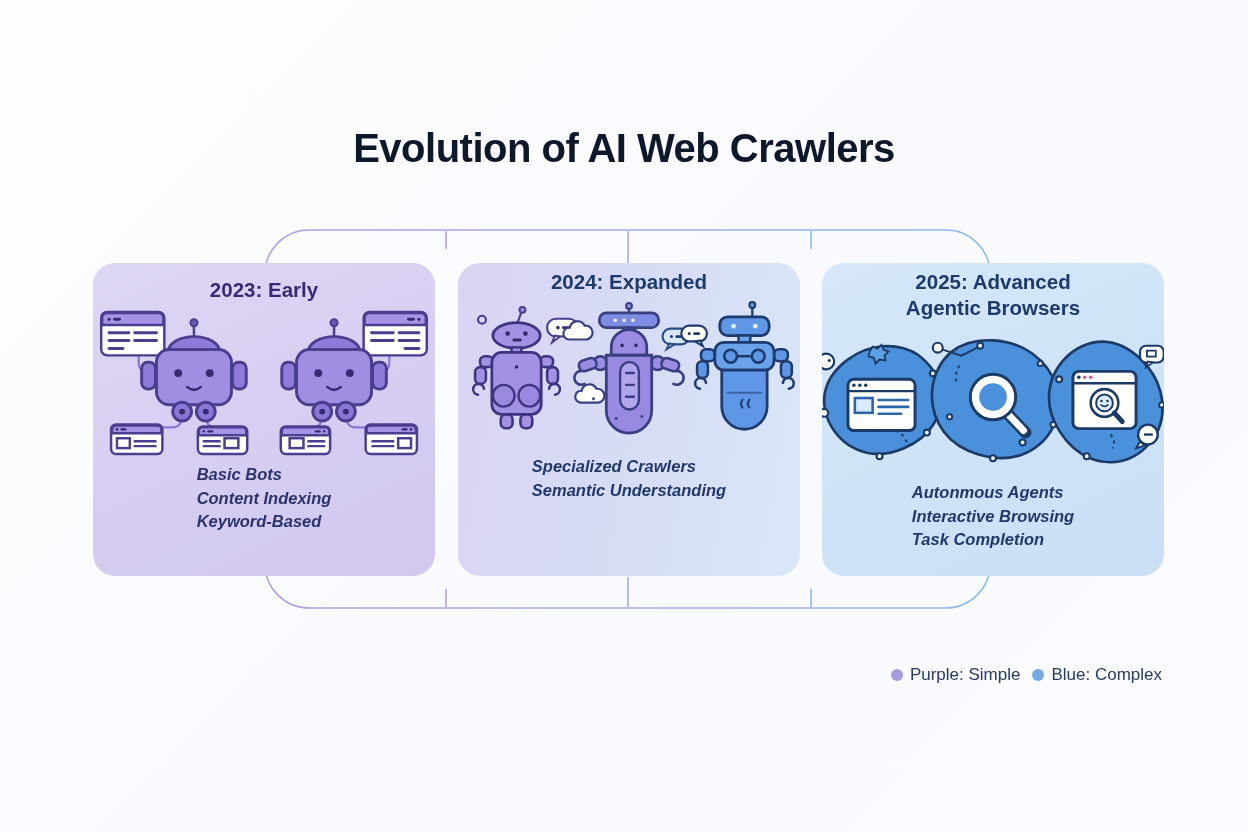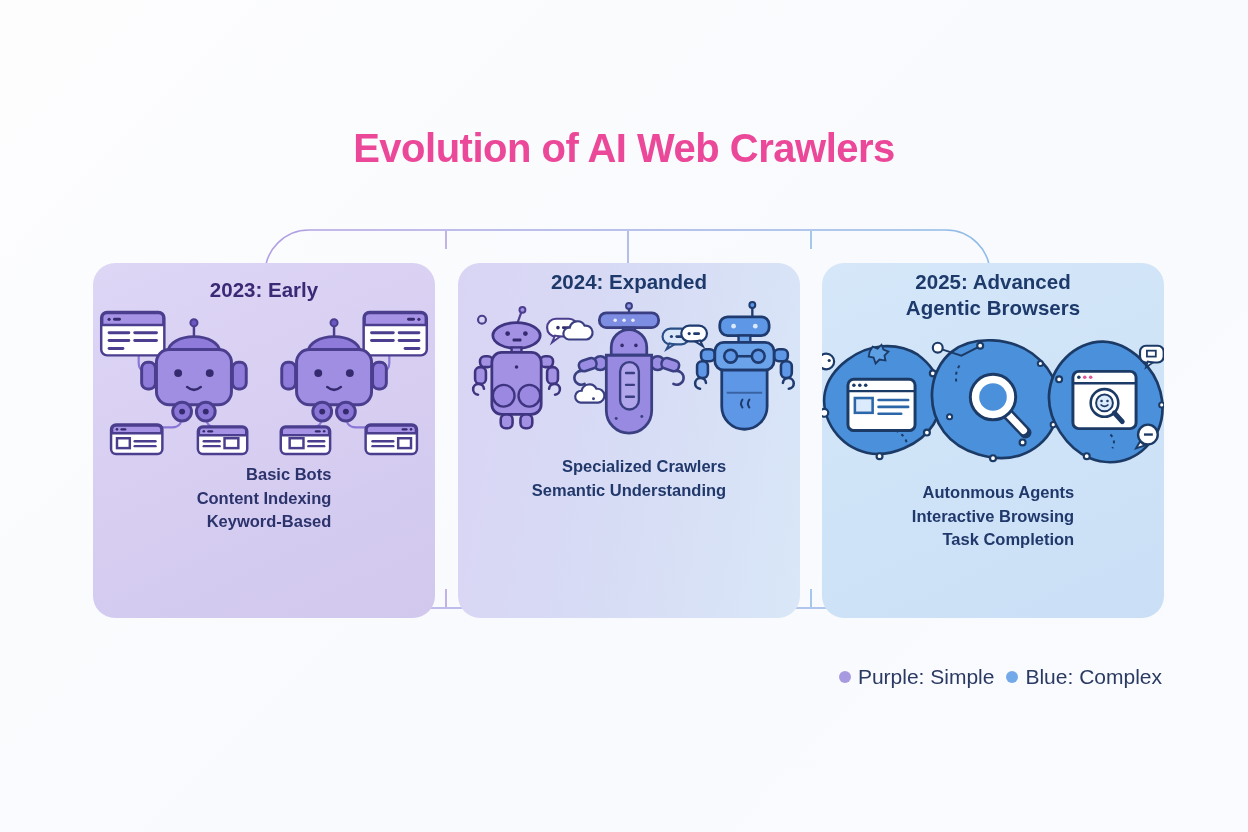--- a/index.html
+++ b/index.html
@@ -5,43 +5,43 @@
   * { margin:0; padding:0; box-sizing:border-box; }
   html,body { width:1248px; height:832px; overflow:hidden; }
   body {
     font-family:"Liberation Sans","DejaVu Sans",sans-serif;
     background:linear-gradient(135deg,#fdfdfe 0%,#f8fafd 55%,#fafbfe 100%);
     position:relative;
   }
   .page-title {
     position:absolute; top:126px; left:0; width:100%;
     text-align:center; font-size:40px; font-weight:700;
-    color:#ec4899; letter-spacing:-0.5px;
+    color:#0f172a; letter-spacing:-0.5px;
   }
   .frame-svg { position:absolute; left:0; top:0; width:1248px; height:832px; pointer-events:none; }
   .panel {
-    position:absolute; top:263px; width:342px; height:355px;
+    position:absolute; top:263px; width:342px; height:313px;
     border-radius:22px; display:flex; flex-direction:column; align-items:center;
   }
   .panel-1 { left:93px;  background:linear-gradient(155deg,#ded6f5 0%,#d4cbf0 70%,#d2c8ee 100%); }
   .panel-2 { left:458px; background:linear-gradient(100deg,#d9d4f4 0%,#d7ddf5 55%,#d9e7f8 100%); }
   .panel-3 { left:822px; background:linear-gradient(155deg,#d5e7f9 0%,#cde2f7 70%,#cadff5 100%); }
   .panel-heading {
     margin-top:14px; text-align:center; font-size:20.5px; line-height:26px; font-weight:700;
   }
   .panel-1 .panel-heading { color:#3a2a75; }
   .panel-2 .panel-heading, .panel-3 .panel-heading { color:#1d3a6b;margin-top:6px; }
   .illus { width:342px; height:148px; margin-top:5px; display:block; }
-  .features { margin-top:7px; text-align:right; font-size:16.5px; line-height:23.5px; font-weight:600; }
+  .features { margin-top:7px; text-align:left; font-size:16.5px; line-height:23.5px; font-weight:600;font-style:italic; }
   .panel-1 .features { color:#2c336c; }
   .panel-2 .features, .panel-3 .features { color:#21386b; }
   .legend {
     position:absolute; top:665px; right:86px;
     display:flex; align-items:flex-end; gap:12px;
-    font-size:21px; font-weight:500; color:#2b3a63;
+    font-size:17px; font-weight:500; color:#2b3a63;
   }
   .legend-item { display:flex; align-items:center; gap:7px; }
   .legend-dot { width:12px; height:12px; border-radius:50%; display:inline-block; }
   .dot-purple { background:#a79ae1; }
   .dot-blue { background:#74a9e9; }
 </style>
 </head>
 <body>
 
 <svg class="frame-svg" viewBox="0 0 1248 832">

